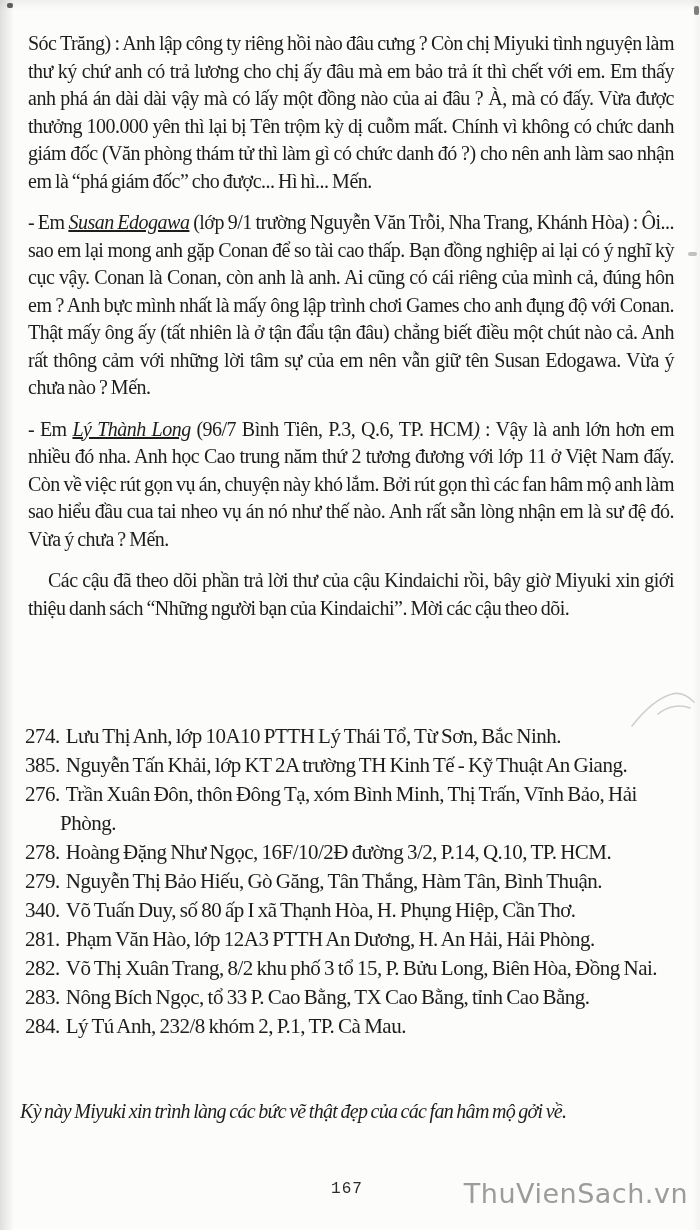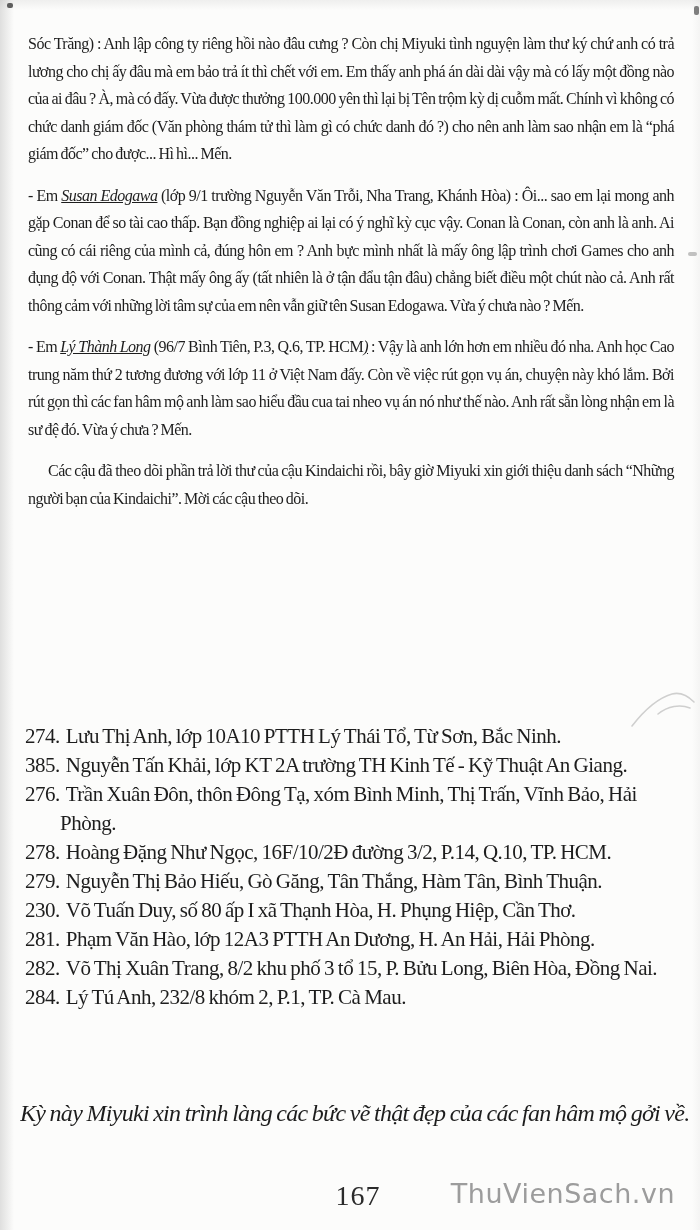--- a/index.html
+++ b/index.html
@@ -21,21 +21,21 @@
     position:absolute;inset:0;
     background:
       linear-gradient(to right, rgba(90,90,90,0.18), rgba(90,90,90,0.0) 14px),
       linear-gradient(to bottom, rgba(120,120,120,0.10), rgba(120,120,120,0.0) 10px),
       linear-gradient(to left, rgba(120,120,120,0.06), rgba(120,120,120,0.0) 8px);
     pointer-events:none;
   }
   .paragraph-block{
     position:absolute;
     left:28px;right:26px;top:30px;
-    font-size:16px;
+    font-size:20px;
     line-height:27.5px;
     letter-spacing:-0.5px;
     word-spacing:-1px;
     text-align:justify;
   }
   .para{margin:0 0 14px 0;}
   .para.indent{text-indent:20px;}
   .it{font-style:italic;text-decoration:underline;}
   .list-block{
     position:absolute;
@@ -48,44 +48,43 @@
   }
   .list-item{
     padding-left:35px;
     text-indent:-35px;
   }
   .list-item .num{padding-right:6px;}
   .closing{
     position:absolute;
     left:20px;right:12px;top:1100px;
     margin:0;
-    font-size:24px;
+    font-size:20px;
     font-style:italic;
     letter-spacing:-0.7px;
     word-spacing:-1px;
     white-space:nowrap;
     overflow:hidden;
   }
   .footer{
     position:absolute;
     left:0;right:0;top:1178px;height:40px;
   }
   .pagenum{
     position:absolute;
     left:347px;transform:translateX(-50%);
     top:2px;
-    font-family:Liberation Serif, serif;
-    font-size:28px;
+    font-family:Liberation Mono, monospace;
+    font-size:16px;
     color:#2b2b2b;
     letter-spacing:1px;
-    margin-left:11px;
   }
   .watermark{
     position:absolute;
-    right:25px;top:0;
+    right:12px;top:0;
     font-family:"DejaVu Sans","Liberation Sans",sans-serif;
     font-size:27px;
     color:#9c9c9c;
     letter-spacing:0.5px;
   }
   
   .speck-a{position:absolute;left:7px;top:3px;width:6px;height:5px;background:#3a3a3a;border-radius:2px;opacity:.8;}
   .speck-b{position:absolute;left:694px;top:6px;width:5px;height:9px;background:#4a4a4a;border-radius:2px;opacity:.7;}
   .speck-c{position:absolute;left:688px;top:252px;width:9px;height:4px;background:#9a9a9a;border-radius:2px;opacity:.6;}
   .scribble{position:absolute;left:628px;top:688px;opacity:.55;}
@@ -101,23 +100,24 @@
       <p class="para"><span>- Em </span><span class="it">Lý Thành Long</span><span> (96/7 Bình Tiên, P.3, Q.6, TP. HCM</span><span class="it">)</span><span> : Vậy là anh lớn hơn em nhiều đó nha. Anh học Cao trung năm thứ 2 tương đương với lớp 11 ở Việt Nam đấy. Còn về việc rút gọn vụ án, chuyện này khó lắm. Bởi rút gọn thì các fan hâm mộ anh làm sao hiểu đầu cua tai nheo vụ án nó như thế nào. Anh rất sẵn lòng nhận em là sư đệ đó. Vừa ý chưa ? Mến.</span></p>
       <p class="para indent"><span>Các cậu đã theo dõi phần trả lời thư của cậu Kindaichi rồi, bây giờ Miyuki xin giới thiệu danh sách “Những người bạn của Kindaichi”. Mời các cậu theo dõi.</span></p>
     </div>
 
   <div class="list-block">
       <div class="list-item"><span class="num">274.</span><span>Lưu Thị Anh, lớp 10A10 PTTH Lý Thái Tổ, Từ Sơn, Bắc Ninh.</span></div>
       <div class="list-item"><span class="num">385.</span><span>Nguyễn Tấn Khải, lớp KT 2A trường TH Kinh Tế - Kỹ Thuật An Giang.</span></div>
       <div class="list-item"><span class="num">276.</span><span>Trần Xuân Đôn, thôn Đông Tạ, xóm Bình Minh, Thị Trấn, Vĩnh Bảo, Hải Phòng.</span></div>
       <div class="list-item"><span class="num">278.</span><span>Hoàng Đặng Như Ngọc, 16F/10/2Đ đường 3/2, P.14, Q.10, TP. HCM.</span></div>
       <div class="list-item"><span class="num">279.</span><span>Nguyễn Thị Bảo Hiếu, Gò Găng, Tân Thắng, Hàm Tân, Bình Thuận.</span></div>
-      <div class="list-item"><span class="num">230.</span><span>Võ Tuấn Duy, số 80 ấp I xã Thạnh Hòa, H. Phụng Hiệp, Cần Thơ.</span></div>
+      <div class="list-item"><span class="num">340.</span><span>Võ Tuấn Duy, số 80 ấp I xã Thạnh Hòa, H. Phụng Hiệp, Cần Thơ.</span></div>
       <div class="list-item"><span class="num">281.</span><span>Phạm Văn Hào, lớp 12A3 PTTH An Dương, H. An Hải, Hải Phòng.</span></div>
       <div class="list-item"><span class="num">282.</span><span>Võ Thị Xuân Trang, 8/2 khu phố 3 tổ 15, P. Bửu Long, Biên Hòa, Đồng Nai.</span></div>
+      <div class="list-item"><span class="num">283.</span><span>Nông Bích Ngọc, tổ 33 P. Cao Bằng, TX Cao Bằng, tỉnh Cao Bằng.</span></div>
       <div class="list-item"><span class="num">284.</span><span>Lý Tú Anh, 232/8 khóm 2, P.1, TP. Cà Mau.</span></div>
     </div>
 
   <p class="closing">Kỳ này Miyuki xin trình làng các bức vẽ thật đẹp của các fan hâm mộ gởi về.</p>
 
   <div class="footer">
     <span class="pagenum">167</span>
     <span class="watermark">ThuVienSach.vn</span>
   </div>
 

